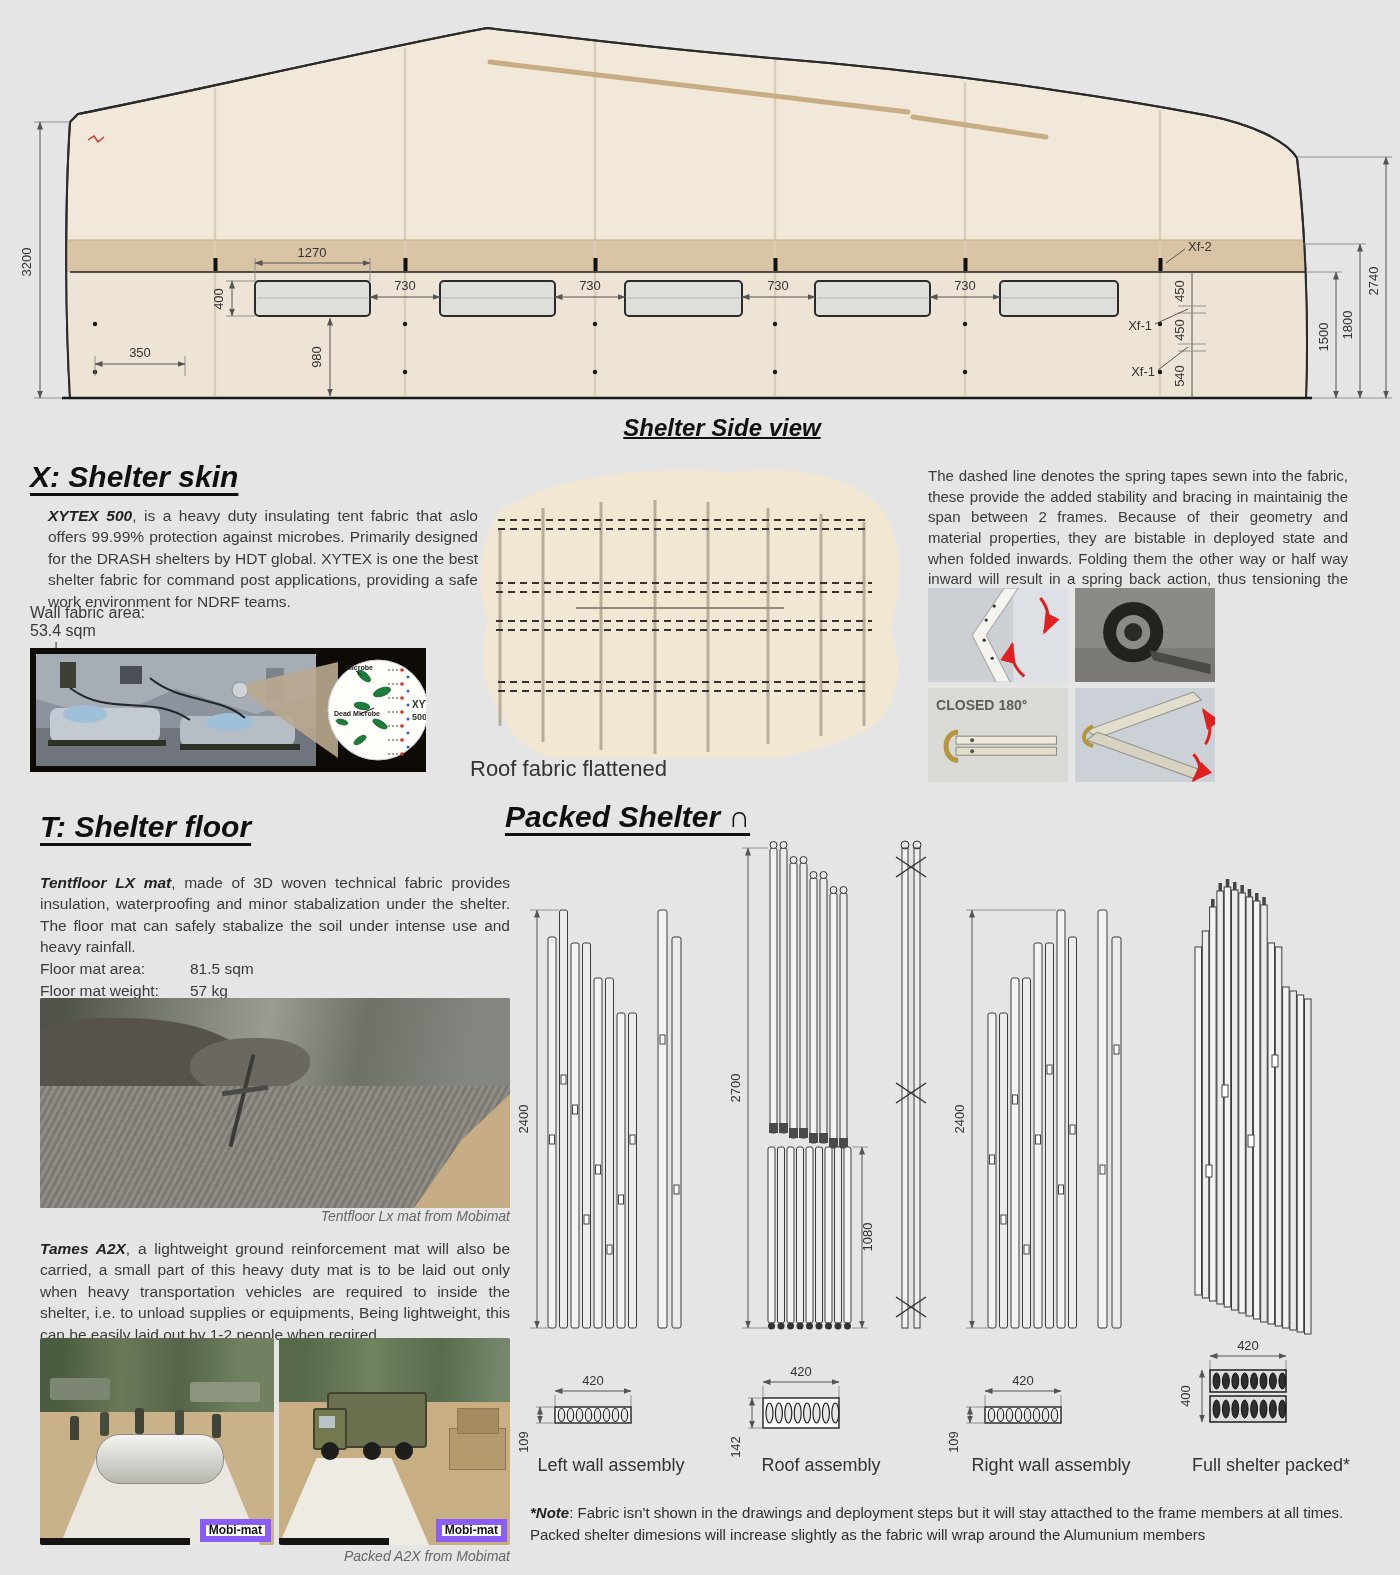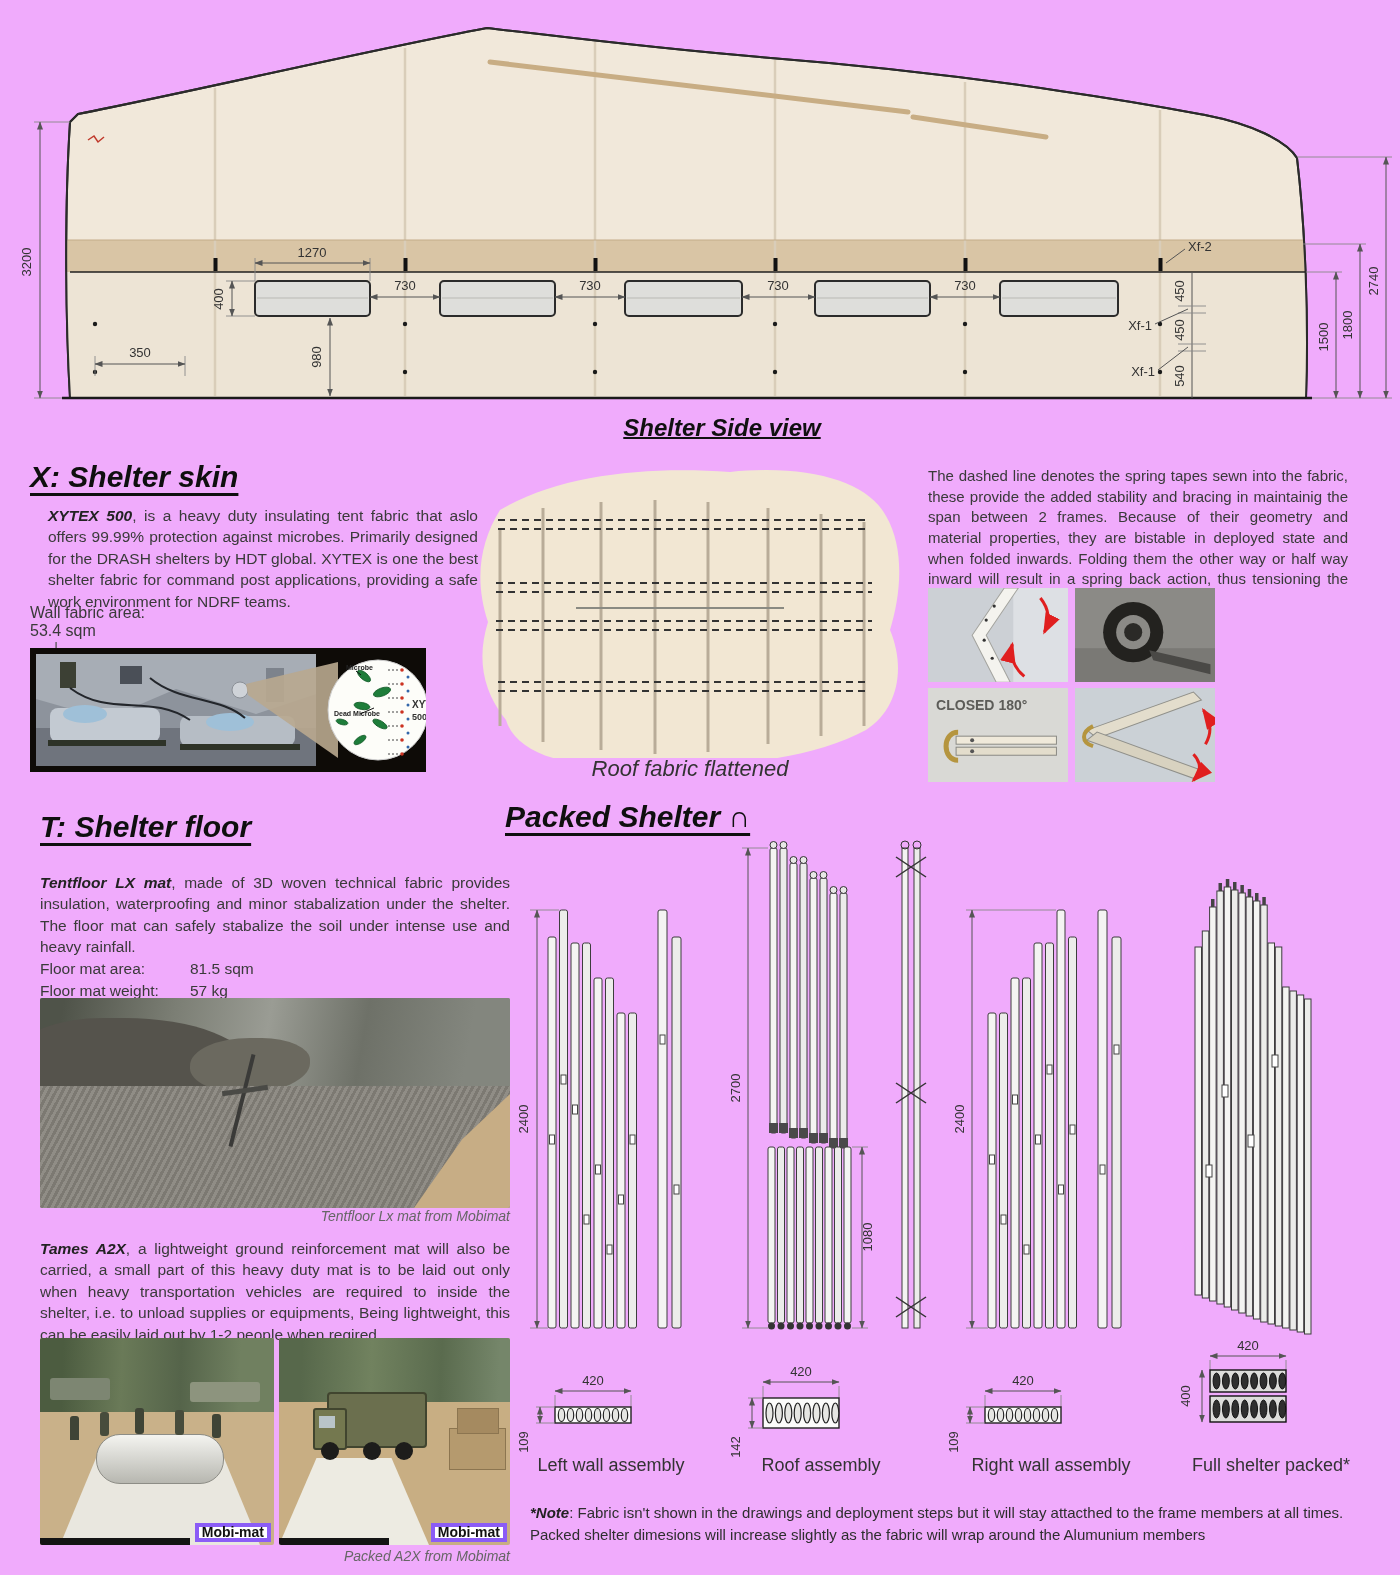--- a/index.html
+++ b/index.html
@@ -1,16 +1,16 @@
 <!DOCTYPE html>
 <html><head>
 <meta charset="utf-8">
 <style>
   html,body{margin:0;padding:0;background:#fff;}
-  .page{position:relative;width:1400px;height:1575px;background:#f0abfc;overflow:hidden;
+  .page{position:relative;width:1400px;height:1575px;background:#e5e5e5;overflow:hidden;
         font-family:"Liberation Sans",sans-serif;color:#333;}
   .abs{position:absolute;}
   .h2{font-size:30px;font-weight:bold;font-style:italic;color:#0f0f0f;
       text-decoration:underline;text-decoration-thickness:3px;text-underline-offset:6px;}
   .body-text{font-size:15.5px;line-height:1.38;color:#3a3a3a;text-align:justify;}
   .lead{font-weight:bold;font-style:italic;color:#222;}
   .caption{font-style:italic;font-size:14px;color:#666;}
   .dwg-title{font-size:24px;font-weight:bold;font-style:italic;color:#111;
       text-decoration:underline;text-decoration-thickness:2px;text-align:center;}
   .srow{display:flex;font-size:16px;color:#3a3a3a;margin-bottom:6px;flex-direction:column;}
@@ -22,22 +22,22 @@
   .dimtxt{fill:#333;font-size:13px;font-family:"Liberation Sans",sans-serif;}
   .seam{stroke:#d9cdb9;stroke-width:2.5;}
   .pole{fill:#f4f4f2;stroke:#3d3d3d;stroke-width:1;}
   .pole2{fill:#ececea;stroke:#3d3d3d;stroke-width:1;}
   .conn{fill:#ffffff;stroke:#444;stroke-width:1;}
   .oval{fill:#e6e6e3;stroke:#222;stroke-width:1.2;}
   .ovalD{fill:#2f2f2f;stroke:#111;stroke-width:1;}
   .photo{position:absolute;overflow:hidden;border-radius:2px;}
   .pack-label{position:absolute;top:1455px;font-size:18px;color:#333;text-align:center;padding-left:16px;}
   .note{font-size:15px;line-height:1.45;color:#2e2e2e;}
-  .badge{position:absolute;right:3px;bottom:3px;background:#fff;border:4px solid #8b5cf6;
-         color:#111;font-size:14px;font-weight:bold;padding:0 3px;line-height:11px;}
+  .badge{position:absolute;right:3px;bottom:3px;background:#fff;border:6px solid #8b5cf6;
+         color:#111;font-size:12px;font-weight:bold;padding:0 3px;line-height:11px;}
   .strip{position:absolute;left:0;bottom:0;height:7px;width:150px;background:#141414;}
 </style>
 </head>
 <body>
 
 <div class="page">
 
   <svg class="abs" style="left:0;top:0" width="1400" height="450" viewBox="0 0 1400 450">
     <defs>
       <marker id="ah1" viewBox="0 0 8 6" refX="7.5" refY="3" markerWidth="8" markerHeight="6" orient="auto-start-reverse">
@@ -278,21 +278,21 @@
         <line x1="28" y1="71" x2="400" y2="71"></line>
       <line x1="26" y1="125" x2="402" y2="125"></line>
         <line x1="26" y1="134" x2="402" y2="134"></line>
       <line x1="26" y1="163" x2="402" y2="163"></line>
         <line x1="26" y1="172" x2="402" y2="172"></line>
       <line x1="28" y1="224" x2="400" y2="224"></line>
         <line x1="28" y1="233" x2="400" y2="233"></line>
     </g>
     <line x1="106" y1="150" x2="314" y2="150" stroke="#8a8a82" stroke-width="2"></line>
   </svg>
-  <div class="abs" style="left:470px;top:756px;width:440px;text-align:center;font-size:22px;font-style:italic;color:#333">Roof fabric flattened</div>
+  <div class="abs" style="left:470px;top:756px;width:440px;text-align:left;font-size:22px;color:#333">Roof fabric flattened</div>
 
   <div class="abs body-text" style="left:928px;top:466px;width:420px;font-size:15px">The dashed line denotes the spring tapes sewn into the fabric, these provide the added stability and bracing in maintainig the span between 2 frames. Because of their geometry and material properties, they are bistable in deployed state and when folded inwards. Folding them the other way or half way inward will result in a spring back action, thus tensioning the roof fabric.</div>
 
   <div class="abs" style="left:928px;top:588px;width:287px;height:193px;display:grid;grid-template-columns:1fr 1fr;grid-template-rows:1fr 1fr;gap:6px">
     <svg viewBox="0 0 140 94">
       <defs>
           <marker id="ra1" viewBox="0 0 8 6" refX="7" refY="3" markerWidth="7" markerHeight="6" orient="auto-start-reverse">
             <path d="M0,0L8,3L0,6Z" fill="#e01f1f"></path>
           </marker>
         </defs>

